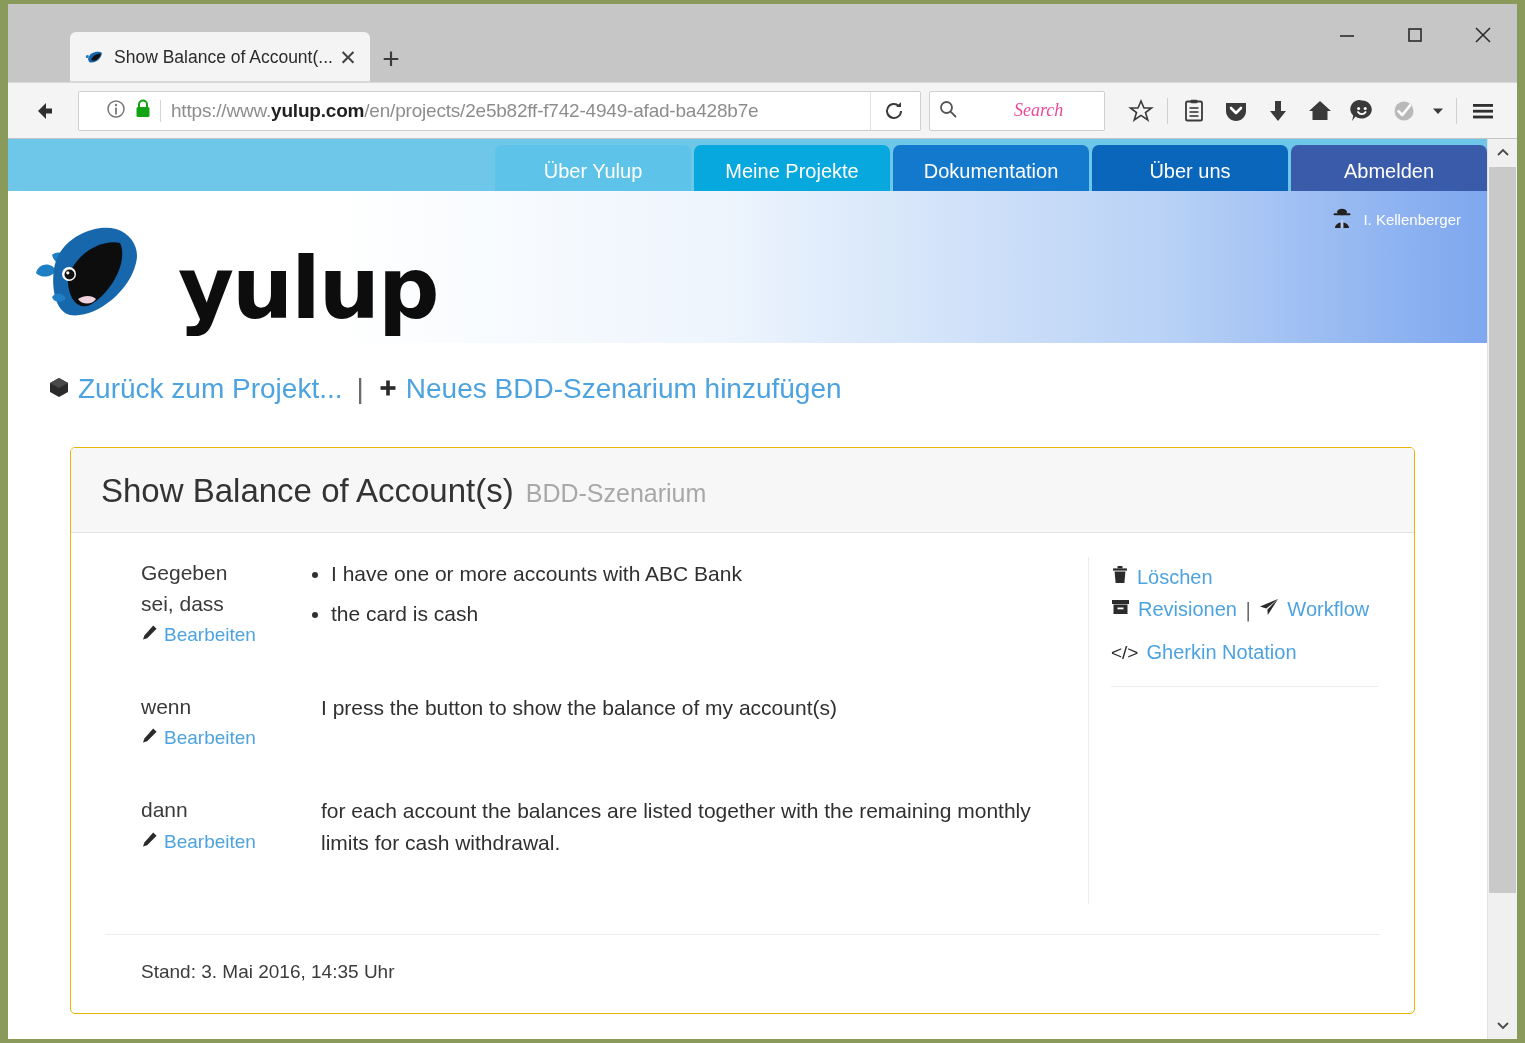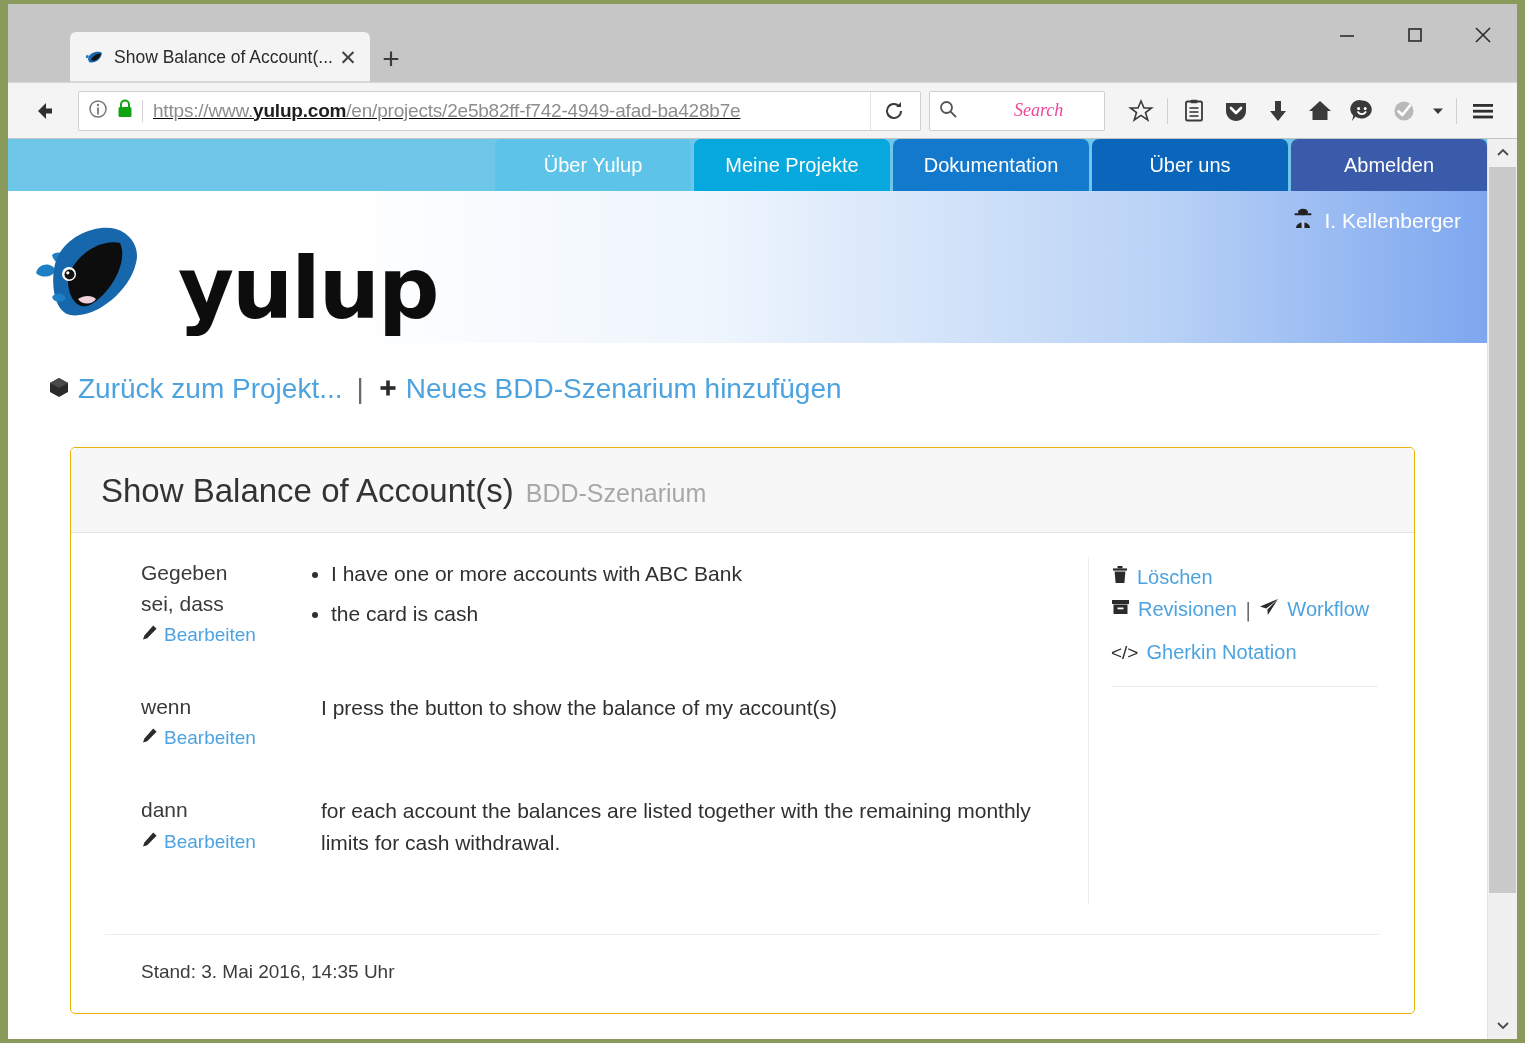--- a/index.html
+++ b/index.html
@@ -91,23 +91,22 @@
     flex: 0 0 auto;
   }
   .backbtn { width: 44px; height: 44px; }
   .urlbar {
     flex: 1 1 auto;
     height: 40px; margin: 0 6px 0 10px;
     background: #fff;
     border: 1px solid #cfcfcf;
     border-radius: 2px;
     display: flex; align-items: center;
-    padding: 0 4px 0 6px;
+    padding: 0 4px 0 24px;
     min-width: 0;
-    text-decoration: underline;
   }
   .url-identity { display: flex; align-items: center; gap: 7px; padding: 0 8px 0 2px; flex: 0 0 auto; }
   .url-divider { width: 1px; height: 22px; background: #d4d4d4; margin-right: 10px; flex: 0 0 auto; }
   .url-text {
     flex: 1 1 auto;
     font-size: 19px;
     color: #8d8d8d;
     white-space: nowrap; overflow: hidden;
     font-family: "Liberation Sans", sans-serif;
     letter-spacing: -0.2px;
@@ -164,20 +163,21 @@
     height: 52px;
     display: flex; align-items: center; justify-content: center;
     color: #ffffff;
     font-size: 20px;
     font-family: "Liberation Sans", sans-serif;
     border-radius: 7px 7px 0 0;
     cursor: pointer;
     margin-right: 3px;
     padding: 0 16px;
     min-width: 196px;
+    margin-top: 6px;
   }
   .sn-tab:last-child { margin-right: 0; }
 
   
   .siteheader {
     position: relative;
     height: 152px;
     background: linear-gradient(to right, #ffffff 0%, #ffffff 22%, #eef5fd 48%, #b9d2f6 78%, #7ea7ef 100%);
   }
   .logo {
@@ -189,21 +189,21 @@
     font-family: "DejaVu Sans", sans-serif;
     color: #0d0d0d;
     line-height: 1;
     letter-spacing: -2px;
     margin-left: -6px;
     margin-top: 14px;
   }
   .userbox {
     position: absolute; right: 26px; top: 16px;
     display: flex; align-items: center; gap: 10px;
-    color: #ffffff; font-size: 21px;
+    color: #ffffff; font-size: 15px;
     font-family: "Liberation Sans", sans-serif;
     cursor: pointer;
   }
 
   
   .crumbs {
     display: flex; align-items: center;
     gap: 8px;
     padding: 30px 0 0 40px;
     font-size: 28px;

